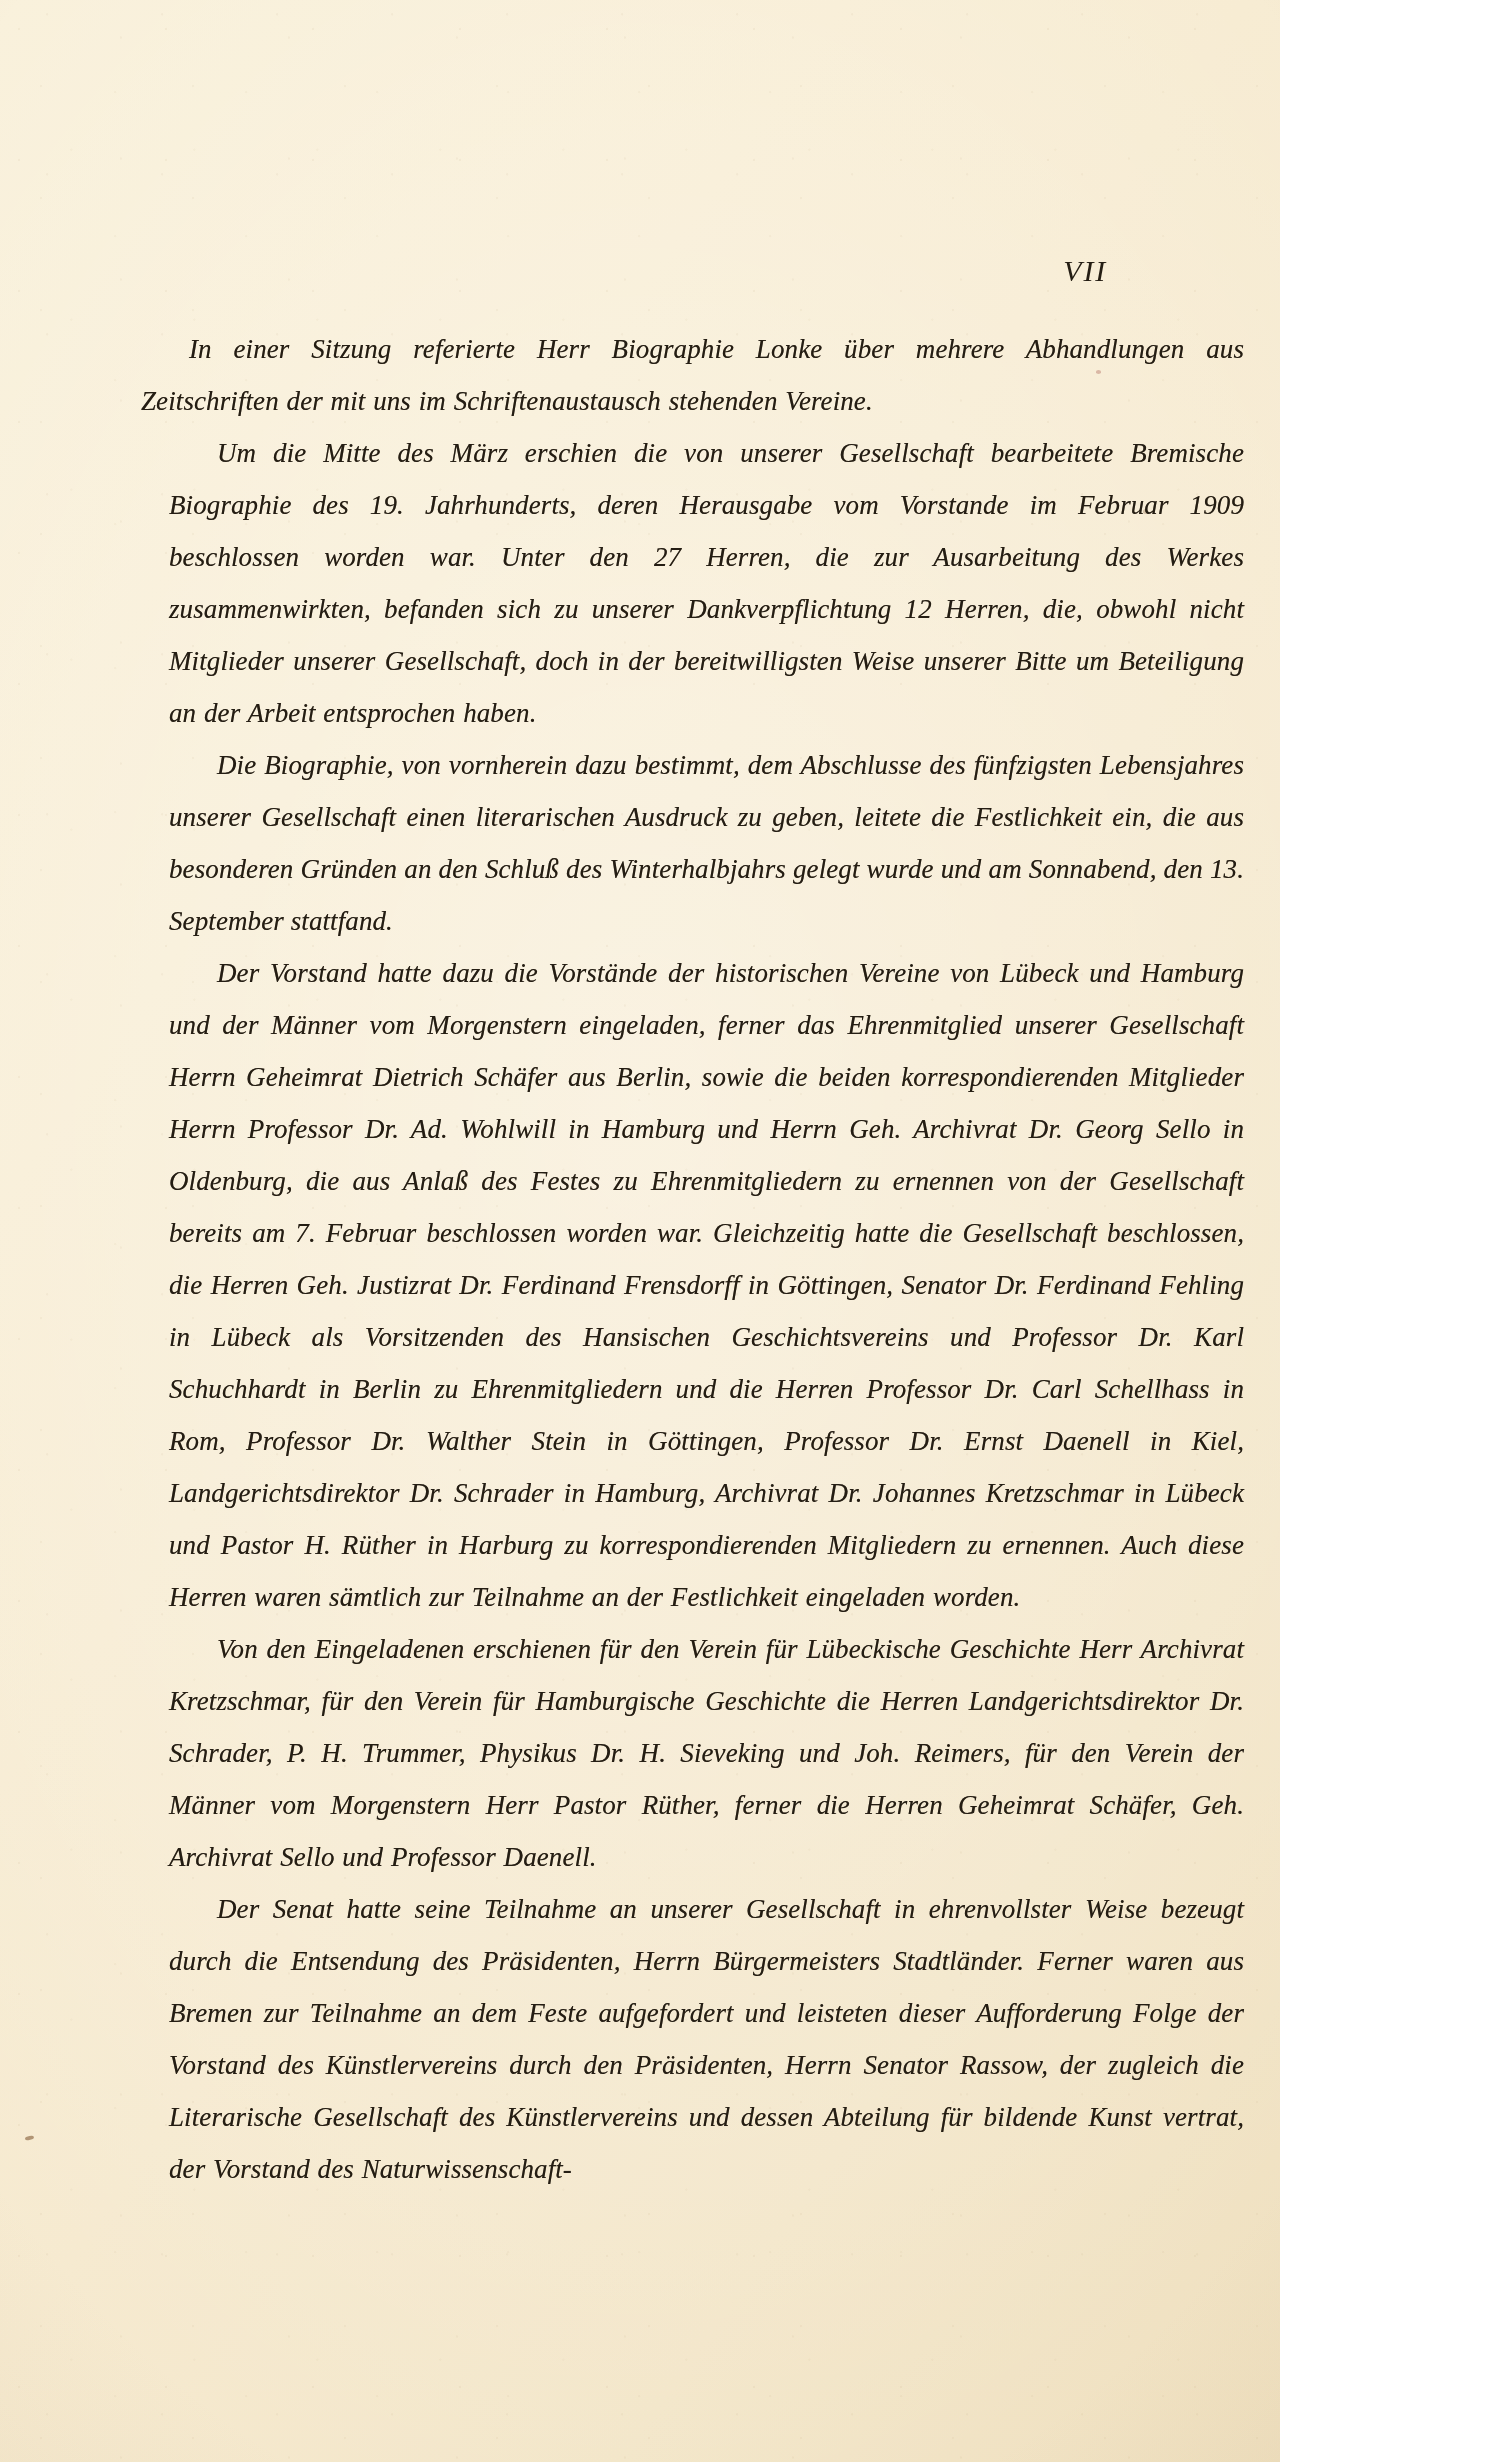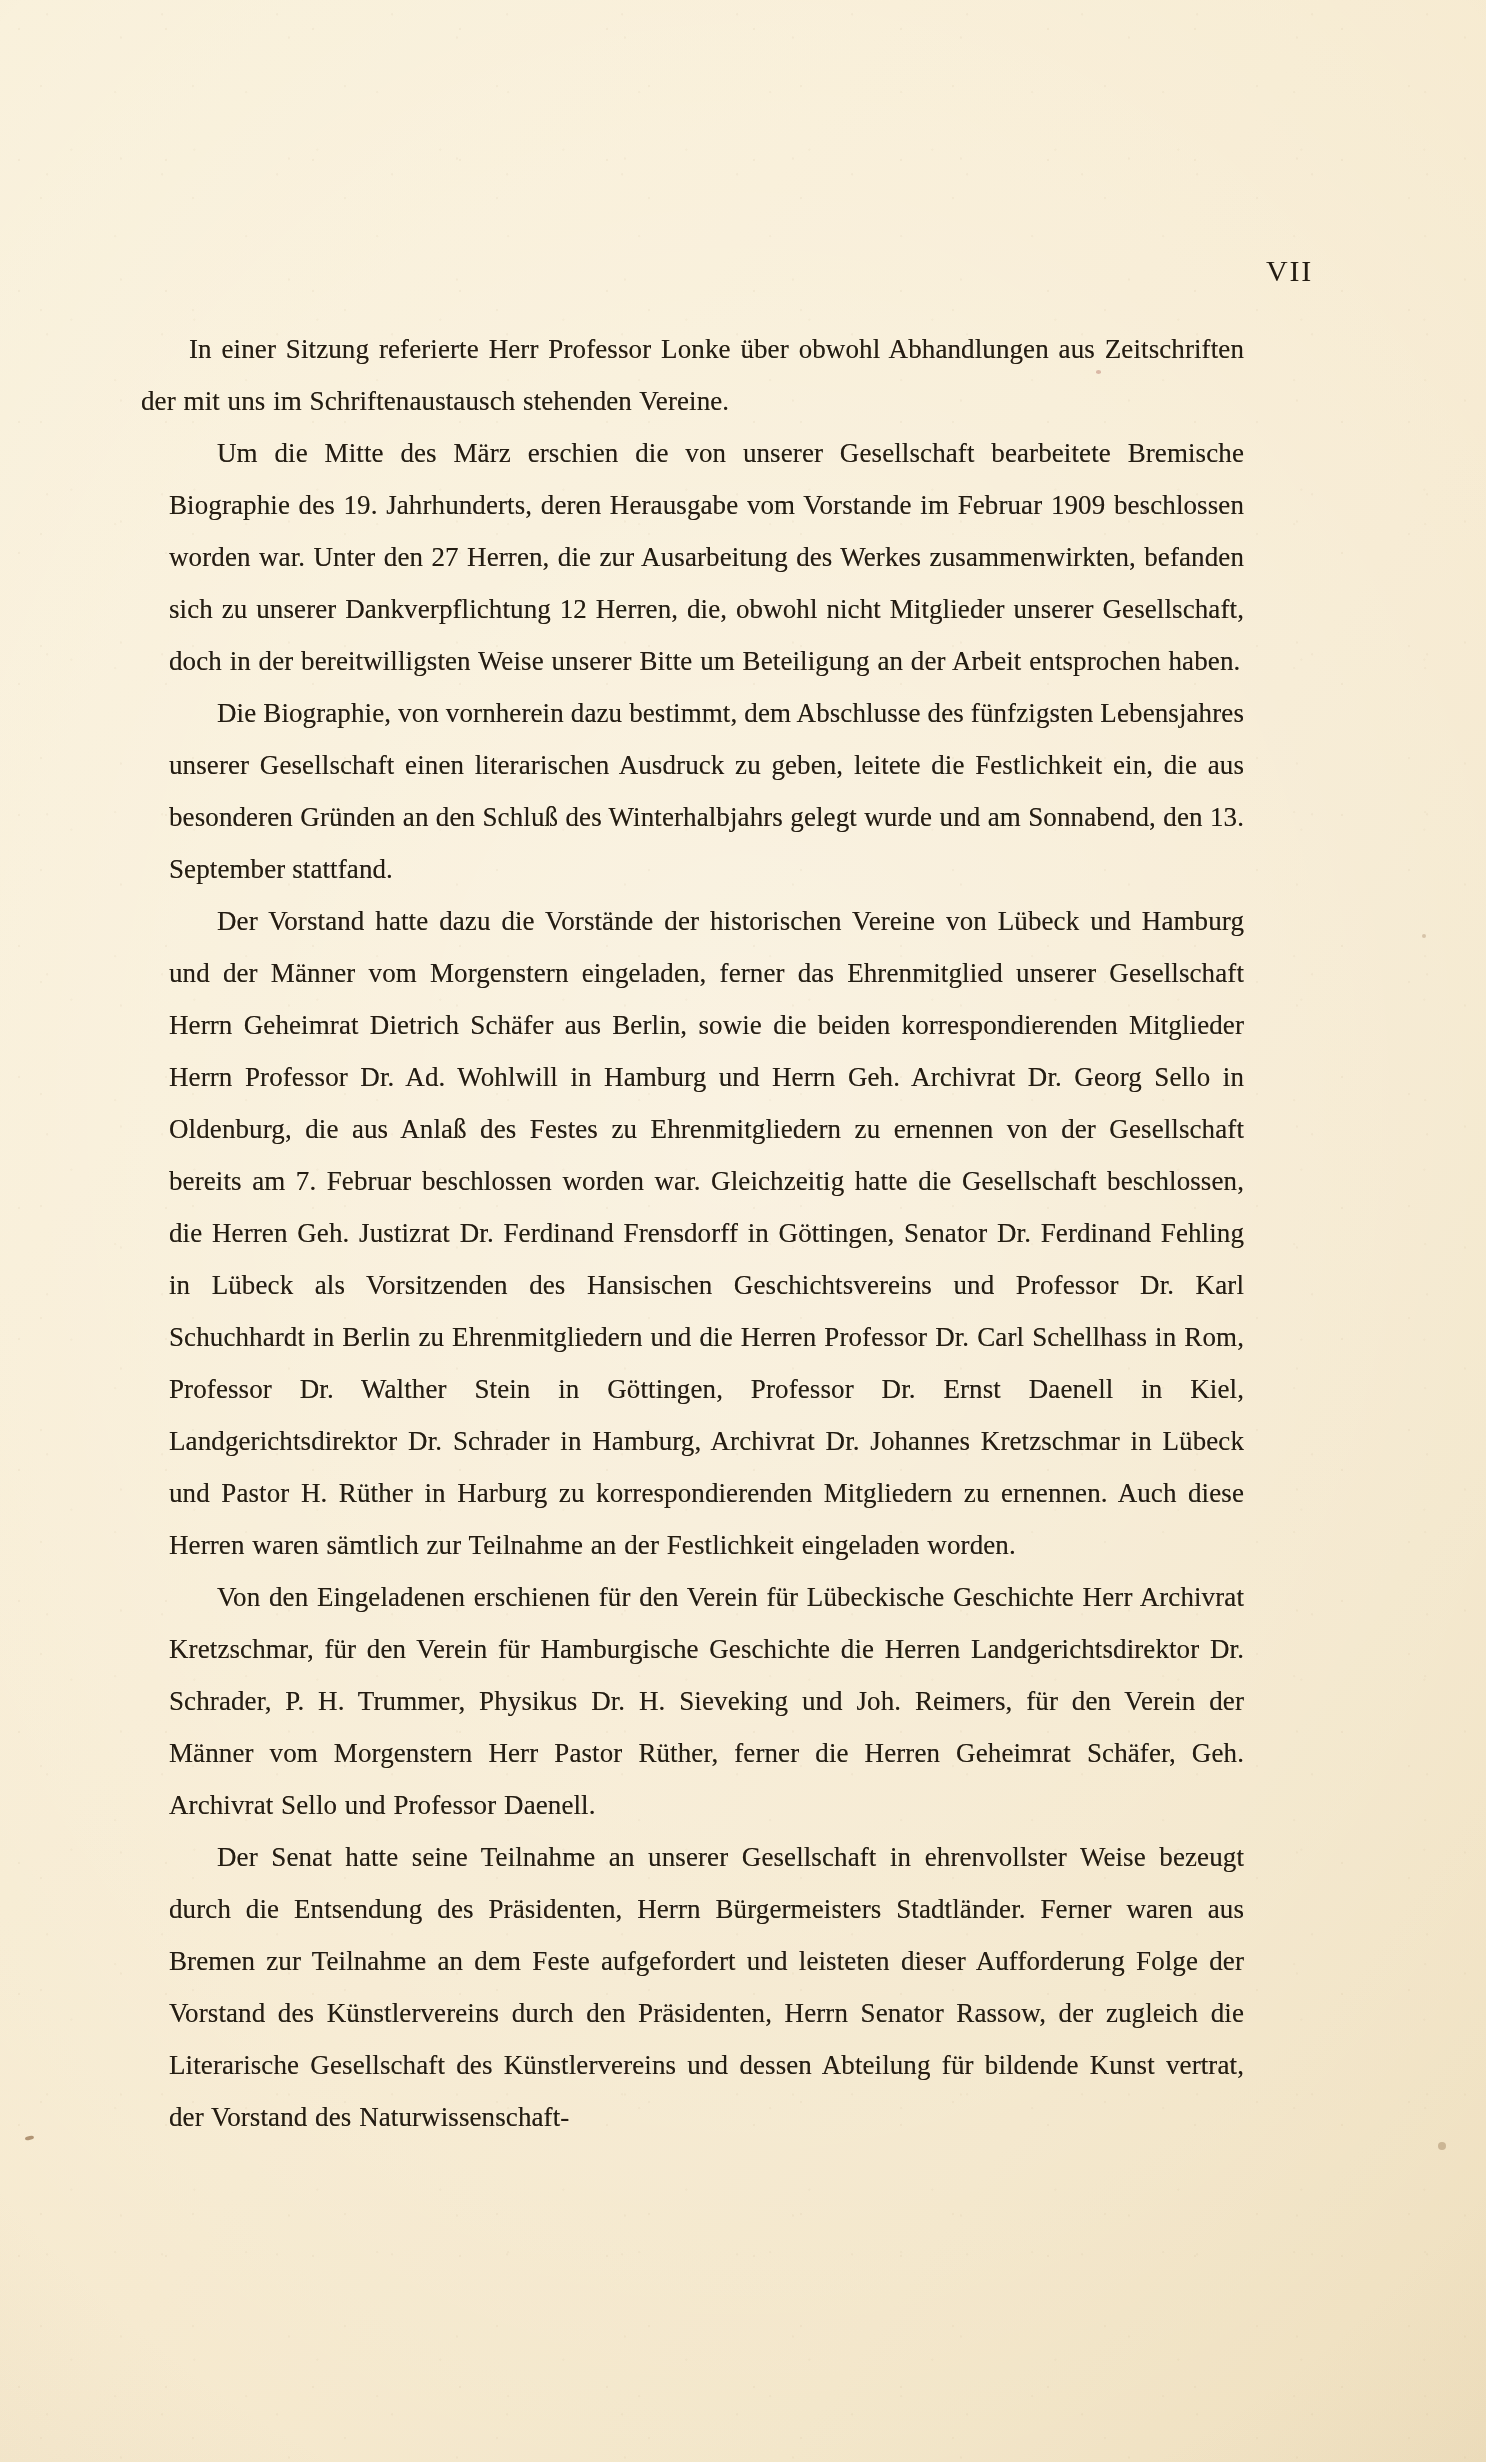--- a/index.html
+++ b/index.html
@@ -4,21 +4,21 @@
 <title>Scanned book page VII</title>
 <style>
   html, body {
     margin: 0;
     padding: 0;
     background: #ffffff;
   }
 
   .page {
     position: relative;
-    width: 1486px;
+    width: 1280px;
     height: 2462px;
     box-sizing: border-box;
     overflow: hidden;
     
     background-color: #f7eed6;
     background-image:
       
       radial-gradient(ellipse 120% 95% at 50% 45%,
           rgba(255,255,255,0.35) 0%,
           rgba(255,255,255,0.10) 45%,
@@ -27,20 +27,21 @@
           rgba(160,128,80,0.26) 100%),
       
       linear-gradient(125deg,
           #f9f1dc 0%,
           #f8eed6 28%,
           #f6ead0 55%,
           #f3e6c9 78%,
           #efe0c0 100%);
     font-family: "Liberation Serif", "DejaVu Serif", serif;
     color: #221c12;
+    font-style: italic;
   }
 
   
   .grain {
     position: absolute;
     inset: 0;
     pointer-events: none;
     opacity: 0.33;
     background-image:
       radial-gradient(circle at 13% 22%, rgba(160,125,80,0.22) 0 0.9px, transparent 1.4px),
@@ -114,21 +115,21 @@
   <div class="grain"></div>
   <div class="speck s1"></div>
   <div class="speck s2"></div>
   <div class="speck s3"></div>
   <div class="speck s4"></div>
   <div class="speck s5"></div>
 
   <div class="folio">VII</div>
 
   <div class="textblock">
-    <p class="para">In einer Sitzung referierte Herr Professor Lonke über obwohl Abhandlungen aus Zeitschriften der mit uns im Schriftenaustausch stehenden Vereine.</p>
+    <p class="para">In einer Sitzung referierte Herr Biographie Lonke über mehrere Abhandlungen aus Zeitschriften der mit uns im Schriftenaustausch stehenden Vereine.</p>
     <p class="para">Um die Mitte des März erschien die von unserer Gesellschaft bearbeitete Bremische Biographie des 19. Jahrhunderts, deren Herausgabe vom Vorstande im Februar 1909 beschlossen worden war. Unter den 27 Herren, die zur Ausarbeitung des Werkes zusammenwirkten, befanden sich zu unserer Dankverpflichtung 12 Herren, die, obwohl nicht Mitglieder unserer Gesellschaft, doch in der bereitwilligsten Weise unserer Bitte um Beteiligung an der Arbeit entsprochen haben.</p>
     <p class="para dense">Die Biographie, von vornherein dazu bestimmt, dem Abschlusse des fünfzigsten Lebensjahres unserer Gesellschaft einen literarischen Ausdruck zu geben, leitete die Festlichkeit ein, die aus besonderen Gründen an den Schluß des Winterhalbjahrs gelegt wurde und am Sonnabend, den 13. September stattfand.</p>
     <p class="para">Der Vorstand hatte dazu die Vorstände der historischen Vereine von Lübeck und Hamburg und der Männer vom Morgenstern eingeladen, ferner das Ehrenmitglied unserer Gesellschaft Herrn Geheimrat Dietrich Schäfer aus Berlin, sowie die beiden korrespondierenden Mitglieder Herrn Professor Dr. Ad. Wohlwill in Hamburg und Herrn Geh. Archivrat Dr. Georg Sello in Oldenburg, die aus Anlaß des Festes zu Ehrenmitgliedern zu ernennen von der Gesellschaft bereits am 7. Februar beschlossen worden war. Gleichzeitig hatte die Gesellschaft beschlossen, die Herren Geh. Justizrat Dr. Ferdinand Frensdorff in Göttingen, Senator Dr. Ferdinand Fehling in Lübeck als Vorsitzenden des Hansischen Geschichtsvereins und Professor Dr. Karl Schuchhardt in Berlin zu Ehrenmitgliedern und die Herren Professor Dr. Carl Schellhass in Rom, Professor Dr. Walther Stein in Göttingen, Professor Dr. Ernst Daenell in Kiel, Landgerichtsdirektor Dr. Schrader in Hamburg, Archivrat Dr. Johannes Kretzschmar in Lübeck und Pastor H. Rüther in Harburg zu korrespondierenden Mitgliedern zu ernennen. Auch diese Herren waren sämtlich zur Teilnahme an der Festlichkeit eingeladen worden.</p>
     <p class="para">Von den Eingeladenen erschienen für den Verein für Lübeckische Geschichte Herr Archivrat Kretzschmar, für den Verein für Hamburgische Geschichte die Herren Landgerichtsdirektor Dr. Schrader, P. H. Trummer, Physikus Dr. H. Sieveking und Joh. Reimers, für den Verein der Männer vom Morgenstern Herr Pastor Rüther, ferner die Herren Geheimrat Schäfer, Geh. Archivrat Sello und Professor Daenell.</p>
     <p class="para">Der Senat hatte seine Teilnahme an unserer Gesellschaft in ehrenvollster Weise bezeugt durch die Entsendung des Präsidenten, Herrn Bürgermeisters Stadtländer. Ferner waren aus Bremen zur Teilnahme an dem Feste aufgefordert und leisteten dieser Aufforderung Folge der Vorstand des Künstlervereins durch den Präsidenten, Herrn Senator Rassow, der zugleich die Literarische Gesellschaft des Künstlervereins und dessen Abteilung für bildende Kunst vertrat, der Vorstand des Naturwissenschaft-</p>
   </div>
 
 </div>
 
 

